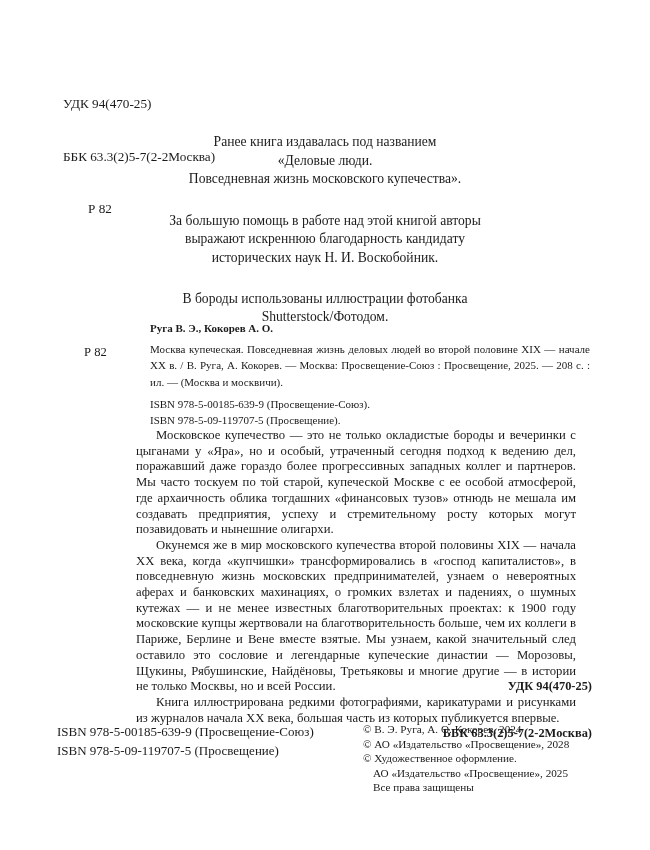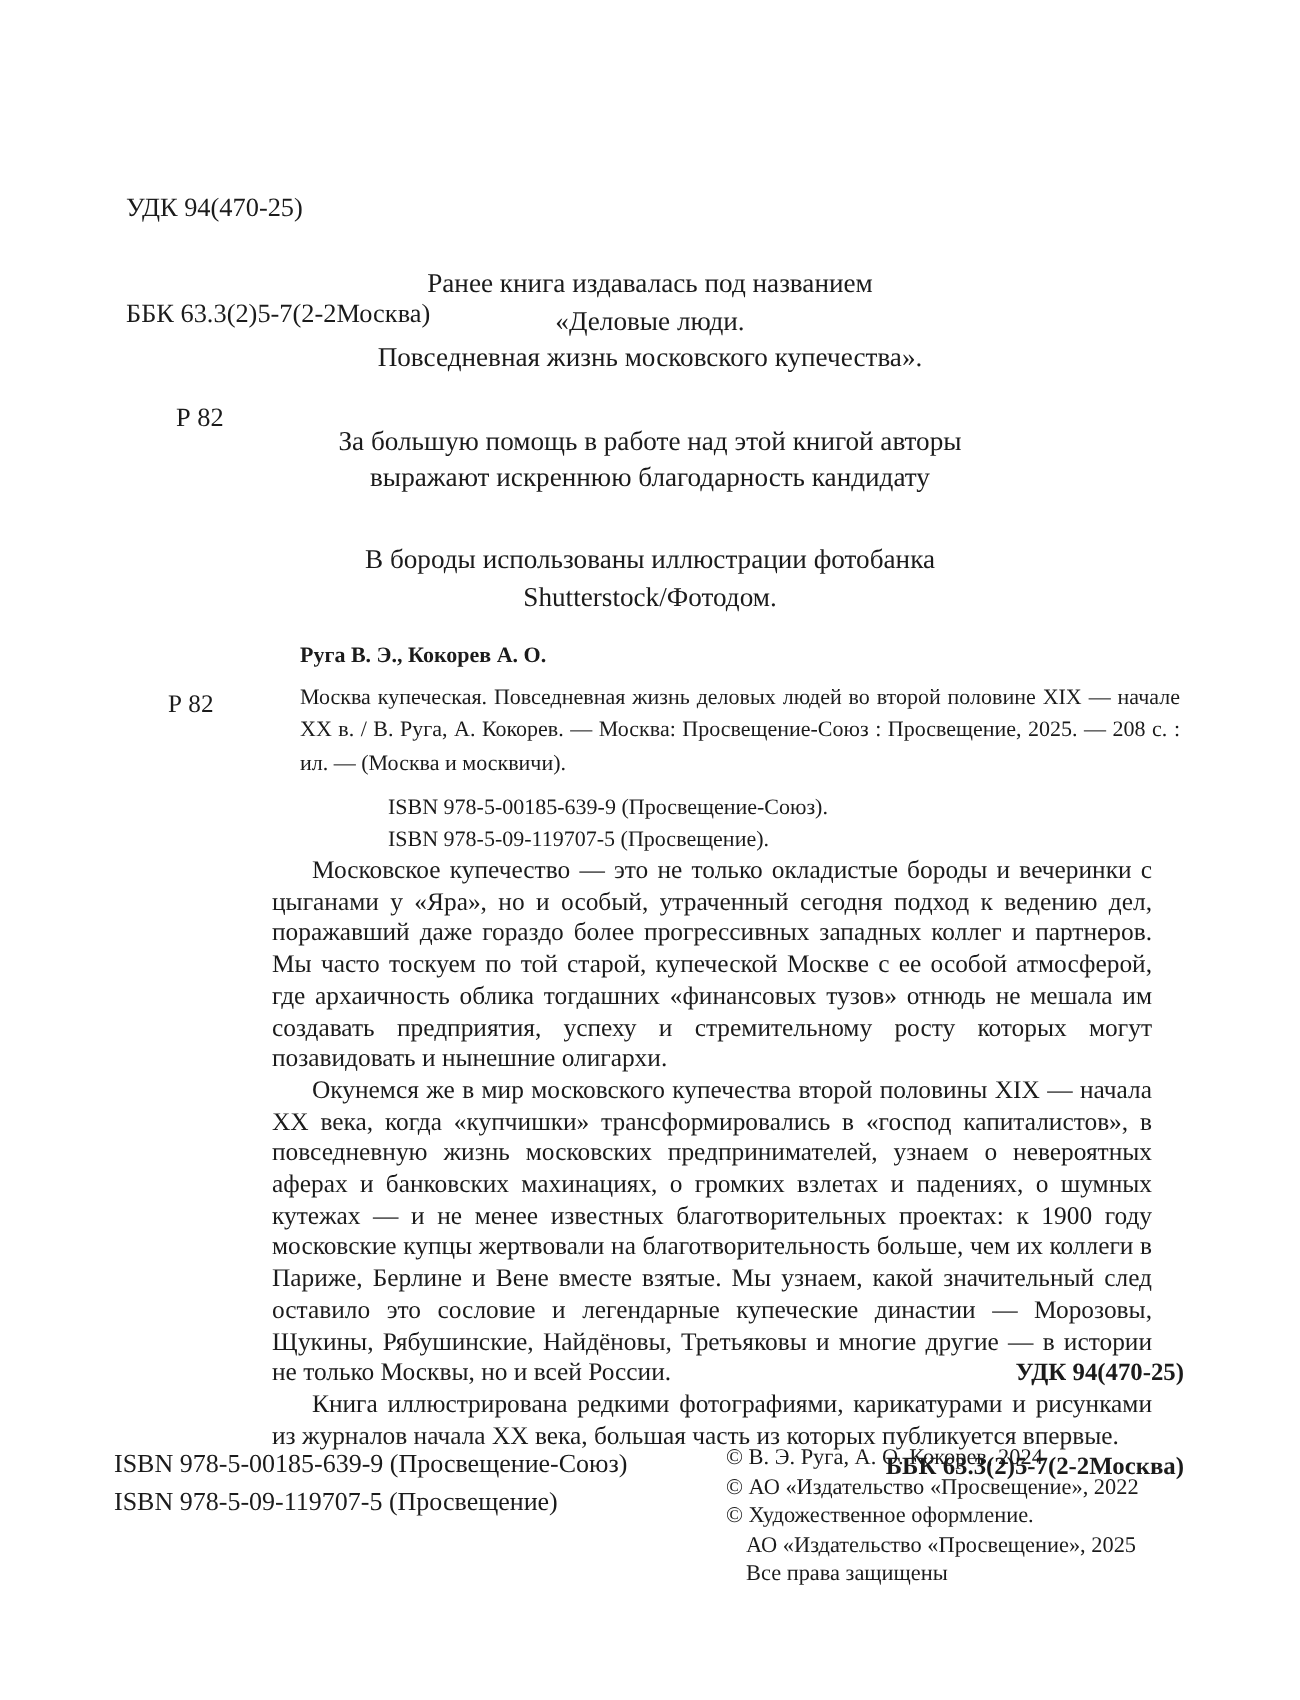--- a/index.html
+++ b/index.html
@@ -68,21 +68,21 @@
     line-height: 16.2px;
     text-align: justify;
   }
   .record .authors {
     font-weight: bold;
     display: block;
     margin-bottom: 5px;
   }
   .record .title-bold { font-weight: normal; }
   .record .desc { display: block; text-align: justify; }
-  .record .isbn-list { display: block; margin-top: 6px; margin-left: 44px; }
+  .record .isbn-list { display: block; margin-top: 6px; }
   .record .isbn-line { display: block; }
 
   
   .annotation {
     position: absolute;
     left: 136px;
     top: 428px;
     width: 440px;
     font-size: 12.7px;
     line-height: 15.7px;
@@ -143,20 +143,21 @@
   <div class="front-matter">
     <div class="fm-block">
       <span class="fm-line">Ранее книга издавалась под названием</span>
       <span class="fm-line">«Деловые люди.</span>
       <span class="fm-line">Повседневная жизнь московского купечества».</span>
     </div>
     <div class="fm-gap-lg"></div>
     <div class="fm-block">
       <span class="fm-line">За большую помощь в работе над этой книгой авторы</span>
       <span class="fm-line">выражают искреннюю благодарность кандидату</span>
+      <span class="fm-line">исторических наук Н. И. Воскобойник.</span>
     </div>
     <div class="fm-gap-md"></div>
     <div class="fm-block">
       <span class="fm-line">В бороды использованы иллюстрации фотобанка</span>
       <span class="fm-line">Shutterstock/Фотодом.</span>
     </div>
   </div>
 
   <div class="record-ref">Р 82</div>
 
@@ -180,19 +181,19 @@
     <span>ББК 63.3(2)5-7(2-2Москва)</span>
   </div>
 
   <div class="footer-isbn">
     <span>ISBN 978-5-00185-639-9 (Просвещение-Союз)</span>
     <span>ISBN 978-5-09-119707-5 (Просвещение)</span>
   </div>
 
   <div class="copyright">
     <span>© В. Э. Руга, А. О. Кокорев, 2024</span>
-    <span>© АО «Издательство «Просвещение», 2022</span>
+    <span>© АО «Издательство «Просвещение», 2028</span>
     <span>© Художественное оформление.</span>
     <span class="indented">АО «Издательство «Просвещение», 2025</span>
     <span class="indented">Все права защищены</span>
   </div>
 
 </div>
 
 </body></html>

